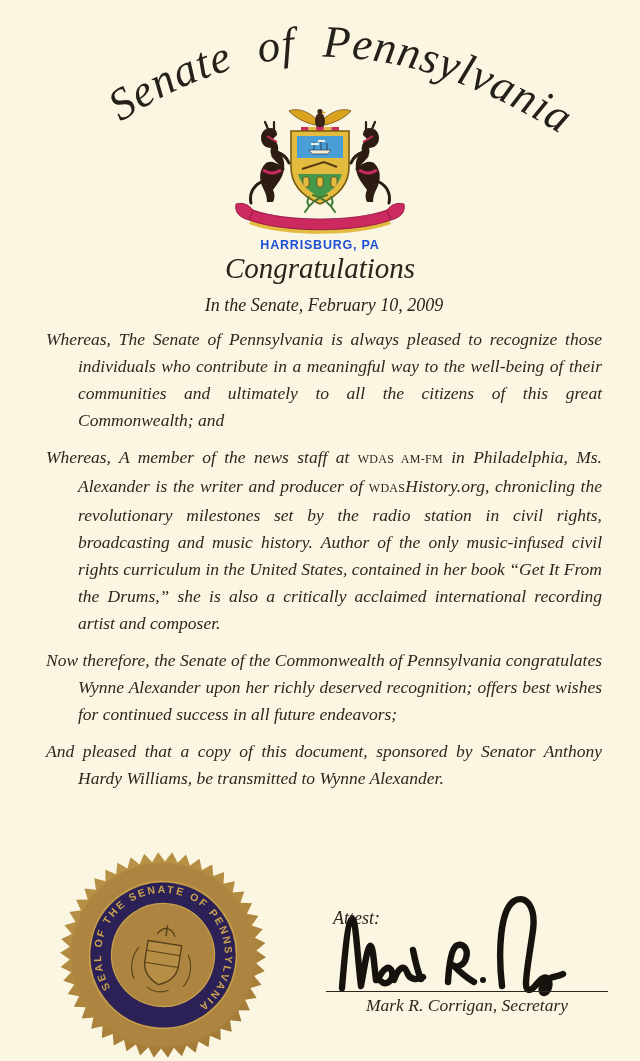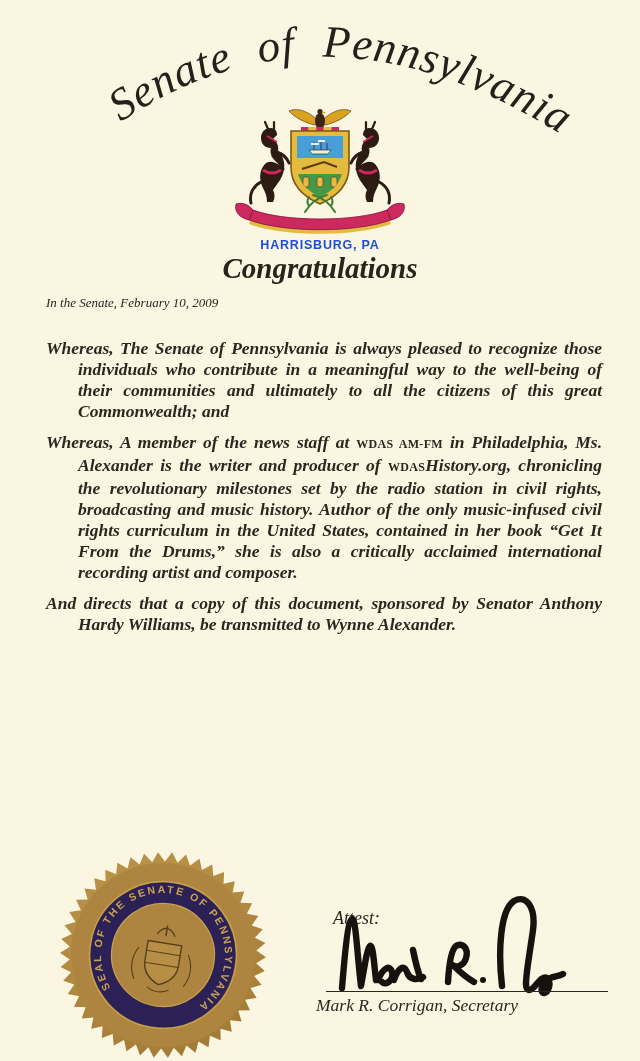--- a/index.html
+++ b/index.html
@@ -10,39 +10,39 @@
   }
   .arch { position:absolute; top:4px; left:0; }
   .arms { position:absolute; top:106px; left:213px; }
   .location {
     position:absolute; top:238px; left:0; width:100%; text-align:center;
     font-family:"Liberation Sans", sans-serif; font-weight:bold;
     font-size:12.5px; letter-spacing:0.8px; color:#1d4ed8;
   }
   .heading {
     position:absolute; top:252px; left:0; width:100%; text-align:center;
-    font-style:italic; font-weight:bold; font-size:29px; color:#2a231c;
+    font-style:italic; font-weight:normal; font-size:29px; color:#2a231c;
   }
   .dateline {
-    position:absolute; top:295px; left:46px; width:556px; text-align:left;
-    font-style:italic; font-size:13px; color:#2a231c;
+    position:absolute; top:295px; left:46px; width:556px; text-align:center;
+    font-style:italic; font-size:18px; color:#2a231c;
   }
-  .body-text { position:absolute; top:338px; left:46px; width:556px;
-    font-size:17.5px; line-height:21px;font-weight:bold; }
+  .body-text { position:absolute; top:326px; left:46px; width:556px;
+    font-size:17.5px; line-height:27px; }
   .para { padding-left:32px; text-indent:-32px; text-align:justify;
     margin:0 0 10px 0; font-style:italic; }
   .seg-plain { font-style:normal; font-size:12px; letter-spacing:0.3px; }
   .seal { position:absolute; top:848px; left:56px; }
   .attest { position:absolute; top:908px; left:333px;
     font-style:italic; font-size:18px; }
   .signature { position:absolute; top:888px; left:328px; }
   .sigline { position:absolute; top:991px; left:326px; width:282px;
     border-top:1.6px solid #2d261f; }
-  .signame { position:absolute; top:995px; left:316px; width:282px;
-    text-align:left; font-style:italic; font-size:17.5px; }
+  .signame { position:absolute; top:995px; left:326px; width:282px;
+    text-align:center; font-style:italic; font-size:17.5px; }
 </style>
 </head>
 <body>
 
 <div class="page">
 
   <svg class="arch" width="640" height="150">
     <path id="archPath" d="M 112,124 Q 322,-24 570,136" fill="none"></path>
     <text font-size="45" fill="#26201a" text-anchor="middle" style="font-family:'Liberation Serif',serif; font-style:italic; word-spacing:14px; letter-spacing:1px;">
       <textPath href="#archPath" startOffset="50%">Senate of Pennsylvania</textPath>
@@ -116,21 +116,22 @@
     </g>
   </svg>
 
   <div class="location">HARRISBURG, PA</div>
   <div class="heading">Congratulations</div>
   <div class="dateline">In the Senate, February 10, 2009</div>
 
   <div class="body-text">
       <div class="para"><span class="seg-script">Whereas, The Senate of Pennsylvania is always pleased to recognize those individuals who contribute in a meaningful way to the well-being of their communities and ultimately to all the citizens of this great Commonwealth; and</span></div>
       <div class="para"><span class="seg-script">Whereas, A member of the news staff at </span><span class="seg-plain">WDAS AM-FM</span><span class="seg-script"> in Philadelphia, Ms. Alexander is the writer and producer of </span><span class="seg-plain">WDAS</span><span class="seg-script">History.org, chronicling the revolutionary milestones set by the radio station in civil rights, broadcasting and music history. Author of the only music-infused civil rights curriculum in the United States, contained in her book “Get It From the Drums,” she is also a critically acclaimed international recording artist and composer.</span></div>
-      <div class="para"><span class="seg-script">And directs that a copy of this document, sponsored by Senator Anthony Hardy Williams, be transmitted to Wynne Alexander.</span></div>
+      <div class="para"><span class="seg-script">Now therefore, the Senate of the Commonwealth of Pennsylvania congratulates Wynne Alexander upon her richly deserved recognition; offers best wishes for continued success in all future endeavors;</span></div>
+      <div class="para"><span class="seg-script">And pleased that a copy of this document, sponsored by Senator Anthony Hardy Williams, be transmitted to Wynne Alexander.</span></div>
     </div>
 
   <svg class="seal" width="214" height="214" viewBox="-107 -107 214 214">
     <g transform="rotate(9)">
       <radialGradient id="goldGrad" cx="0.42" cy="0.38" r="0.75">
         <stop offset="0" stop-color="#c7a052"></stop>
         <stop offset="0.6" stop-color="#b28a41"></stop>
         <stop offset="1" stop-color="#97702f"></stop>
       </radialGradient>
       <polygon id="seal-burst" fill="url(#goldGrad)" points="103.0,0.0 93.3,6.4 102.0,14.0 91.5,19.0 99.2,27.8 88.1,31.3 94.5,41.0 83.0,43.0 88.0,53.5 76.4,53.9 79.9,65.0 68.3,63.8 70.3,75.3 59.0,72.5 59.4,84.1 48.6,79.9 47.4,91.5 37.3,85.8 34.5,97.1 25.2,90.0 21.0,100.8 12.7,92.6 7.0,102.8 0.0,93.5 -7.0,102.8 -12.7,92.6 -21.0,100.8 -25.2,90.0 -34.5,97.1 -37.3,85.8 -47.4,91.5 -48.6,79.9 -59.4,84.1 -59.0,72.5 -70.3,75.3 -68.3,63.8 -79.9,65.0 -76.4,53.9 -88.0,53.5 -83.0,43.0 -94.5,41.0 -88.1,31.3 -99.2,27.8 -91.5,19.0 -102.0,14.0 -93.3,6.4 -103.0,0.0 -93.3,-6.4 -102.0,-14.0 -91.5,-19.0 -99.2,-27.8 -88.1,-31.3 -94.5,-41.0 -83.0,-43.0 -88.0,-53.5 -76.4,-53.9 -79.9,-65.0 -68.3,-63.8 -70.3,-75.3 -59.0,-72.5 -59.4,-84.1 -48.6,-79.9 -47.4,-91.5 -37.3,-85.8 -34.5,-97.1 -25.2,-90.0 -21.0,-100.8 -12.7,-92.6 -7.0,-102.8 -0.0,-93.5 7.0,-102.8 12.7,-92.6 21.0,-100.8 25.2,-90.0 34.5,-97.1 37.3,-85.8 47.4,-91.5 48.6,-79.9 59.4,-84.1 59.0,-72.5 70.3,-75.3 68.3,-63.8 79.9,-65.0 76.4,-53.9 88.0,-53.5 83.0,-43.0 94.5,-41.0 88.1,-31.3 99.2,-27.8 91.5,-19.0 102.0,-14.0 93.3,-6.4"></polygon>

